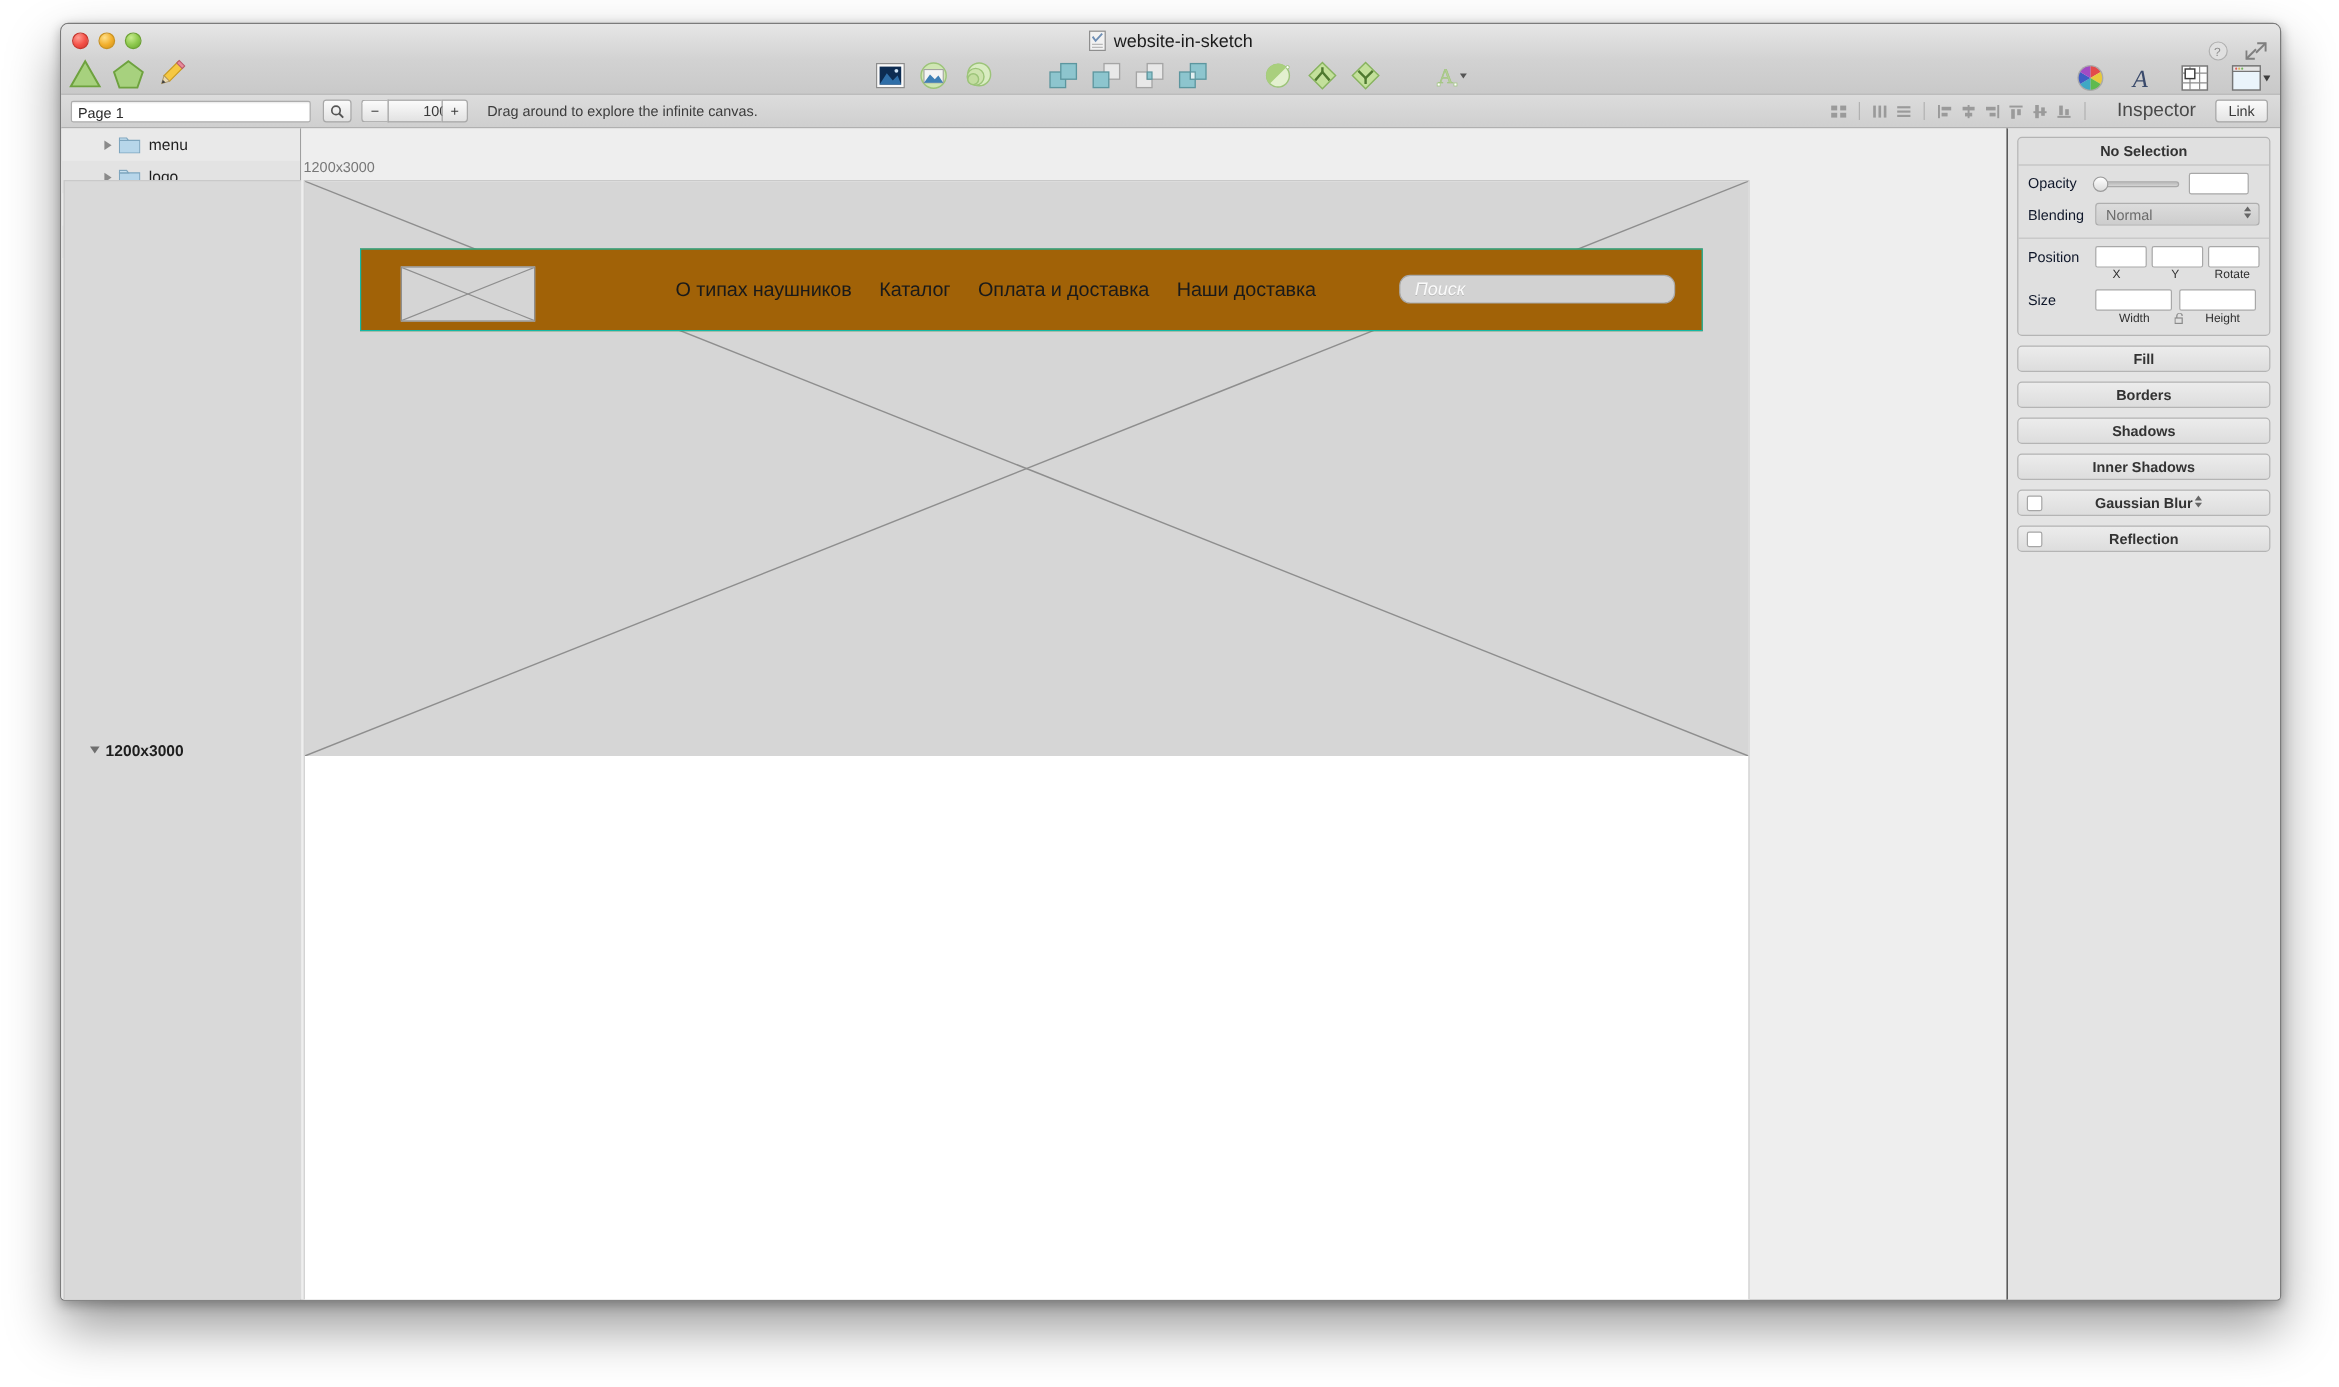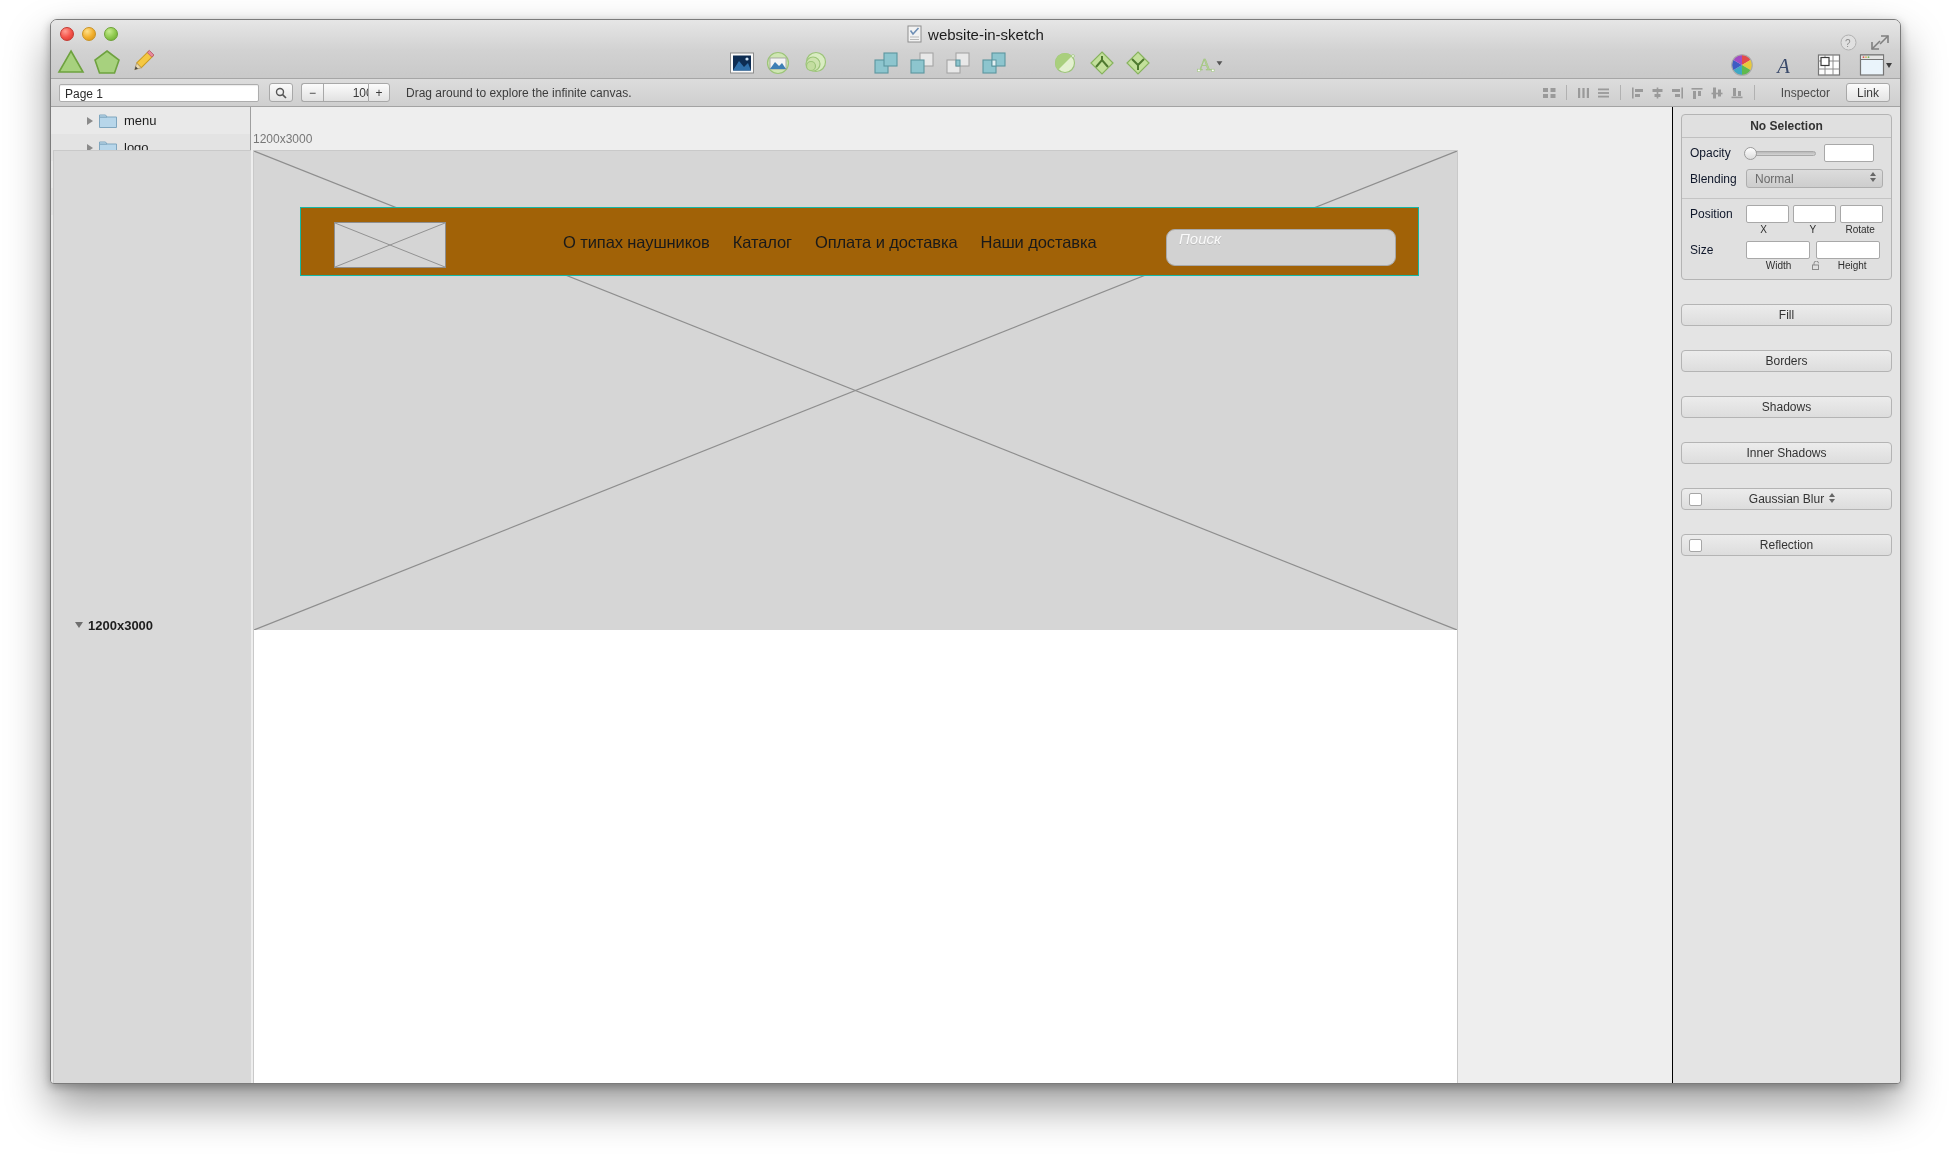--- a/index.html
+++ b/index.html
@@ -122,21 +122,21 @@
   .zg-seg.plus  { width: 22px; border-radius: 0 3px 3px 0; }
   .hint {
     margin-left: 16px; font-size: 12px; color: #3c3c3c;
   }
   .subbar-right {
     position: absolute; right: 6px; top: 0; height: 27px;
     display: flex; align-items: center; gap: 0;
   }
   .align-cluster { display:flex; align-items:center; gap: 5px; padding: 0 9px; }
   .sep-v { width: 1px; height: 15px; background: #b1b1b1; }
-  .insp-label { font-size: 12px; color: #4a4a4a; margin: 0 16px 0 26px; }
+  .insp-label { font-size: 16px; color: #4a4a4a; margin: 0 16px 0 26px; }
   .link-btn {
     width: 44px; height: 19px;
     background: linear-gradient(to bottom,#fbfbfb,#e4e4e4);
     border: 1px solid #a8a8a8; border-radius: 3px;
     font-size: 12px; color: #3a3a3a;
     display:flex; align-items:center; justify-content:center;
     margin-right: 4px; box-sizing:border-box;
   }
 
   
@@ -226,26 +226,26 @@
     display: flex; align-items: center; gap: 23px;
   }
   .nav-item {
     font-size: 16.5px; color: #1a1a1a;
     white-space: nowrap;
     letter-spacing: -0.1px;
   }
   .searchbox {
     position: absolute;
     right: 22px; top: 21px;
-    width: 230px; height: 37px;
+    width: 230px; height: 24px;
     background: #d2d2d2;
     border: 1px solid #a9a9a9;
     border-radius: 9px;
     box-sizing: border-box;
-    display: flex; align-items: flex-start;
+    display: flex; align-items: center;
   }
   .searchbox span {
     margin-left: 12px;
     font-size: 15px; font-style: italic;
     color: #fafafa;
     text-shadow: 0 1px 0 rgba(0,0,0,0.12);
   }
 
   
   .inspector {
@@ -308,26 +308,26 @@
     display: flex; flex-direction: column; gap: 2px;
   }
   .st-up   { width:0;height:0;border-bottom:4px solid #666;border-left:3.5px solid transparent;border-right:3.5px solid transparent; }
   .st-down { width:0;height:0;border-top:4px solid #666;border-left:3.5px solid transparent;border-right:3.5px solid transparent; }
 
   .divider { height: 1px; background: #c4c4c4; }
 
   .sub-lbls { display: flex; font-size: 10px; color: #2f2f2f; margin-top: 1px; }
 
   .insp-btn {
-    margin-top: 24px;
+    margin-top: 8px;
     height: 22px;
     background: linear-gradient(to bottom,#ececec,#dddddd);
     border: 1px solid #b4b4b4; border-radius: 4px;
     display: flex; align-items: center; justify-content: center;
-    font-size: 12px; font-weight: normal; color: #333;
+    font-size: 12px; font-weight: bold; color: #333;
     position: relative;
     box-sizing: border-box;
   }
   .insp-btn .cb {
     position: absolute; left: 7px; top: 4px;
     width: 13px; height: 13px;
     background: #fff; border: 1px solid #a6a6a6; border-radius: 2px;
     box-sizing: border-box;
   }
   .insp-btn .stp {

